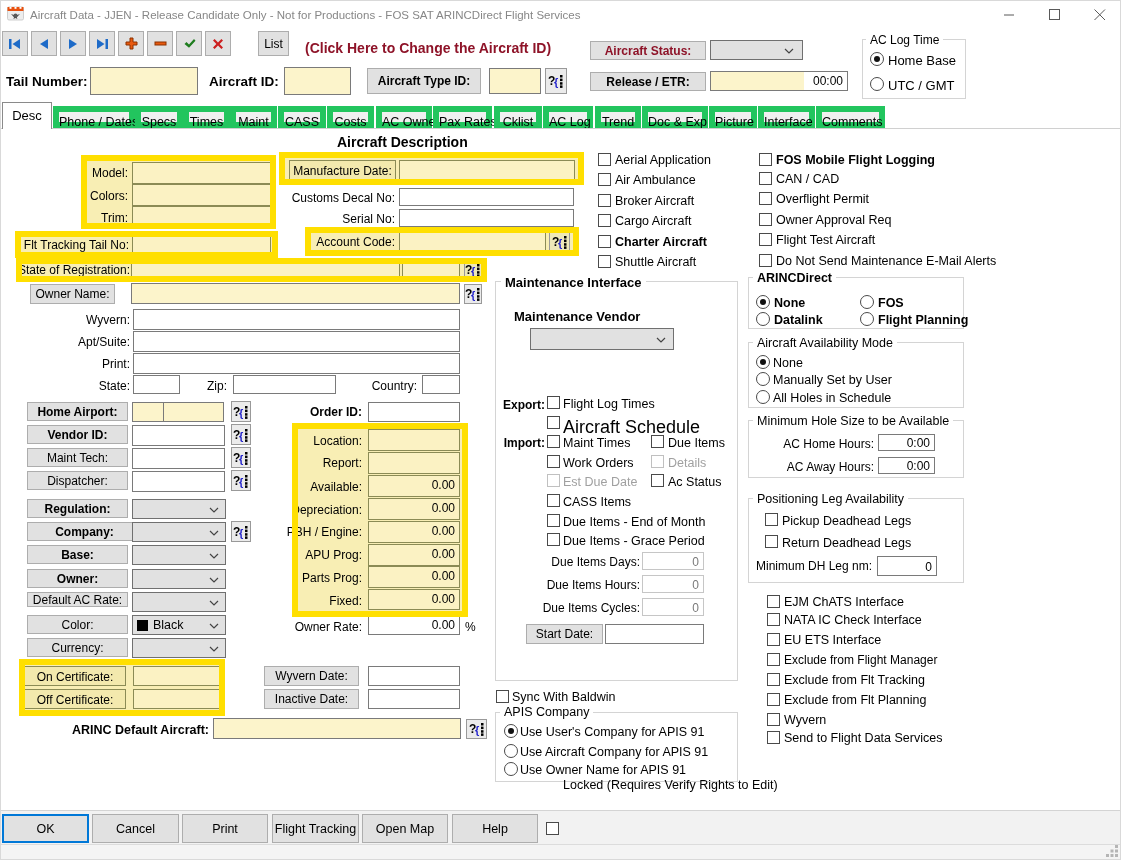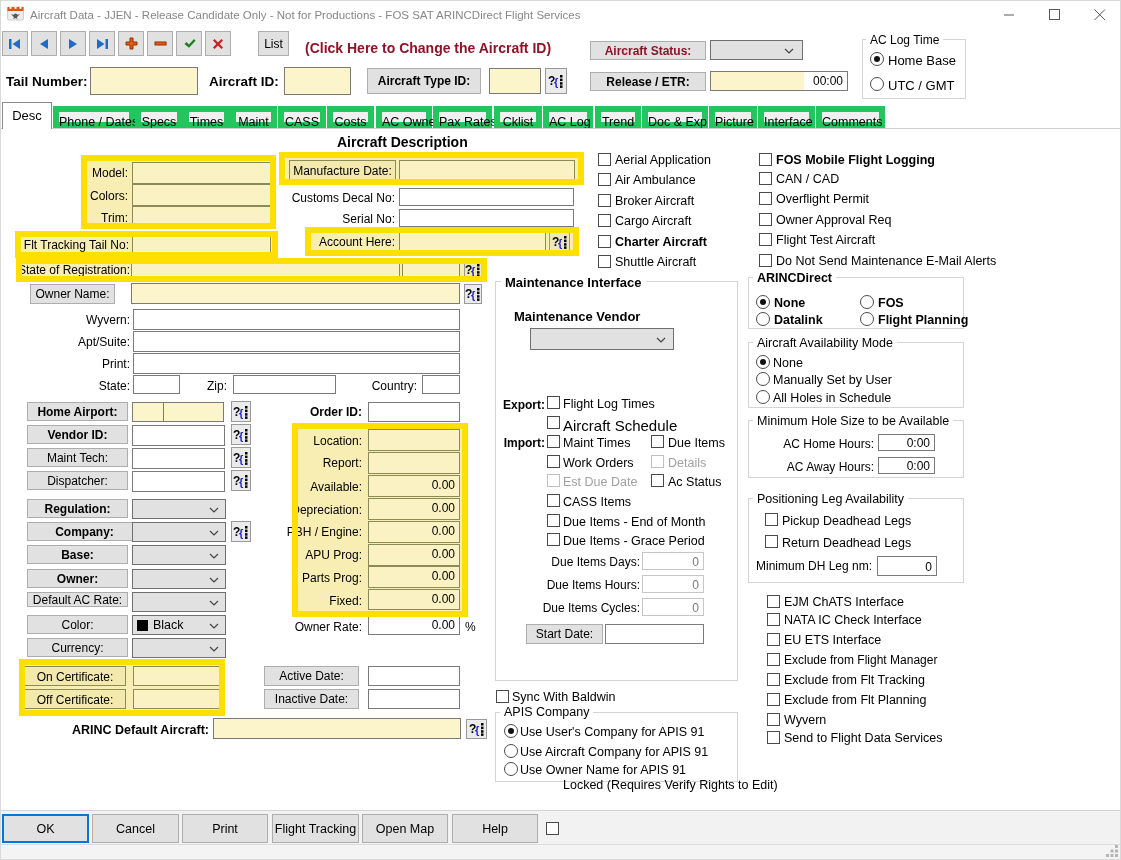--- a/index.html
+++ b/index.html
@@ -155,21 +155,21 @@
 <div class="lb" style="right:993px;top:211px">Trim:</div>
 <div class="ih" style="left:132px;top:206px;width:139px;height:22px"></div>
 <div class="lb" style="right:992px;top:238px">Flt Tracking Tail No:</div>
 <div class="ih" style="left:132px;top:235px;width:139px;height:19px"></div>
 <div class="ab" style="left:289px;top:160px;width:107px;height:21px;background:#f3e9ad;border:1px solid #8b8b55;box-sizing:border-box;text-align:center;font-size:12px;padding-top:3px">Manufacture Date:</div>
 <div class="ih" style="left:399px;top:160px;width:176px;height:21px"></div>
 <div class="lb" style="right:726px;top:191px">Customs Decal No:</div>
 <div class="in" style="left:399px;top:188px;width:175px;height:18px"></div>
 <div class="lb" style="right:726px;top:212px">Serial No:</div>
 <div class="in" style="left:399px;top:209px;width:175px;height:18px"></div>
-<div class="lb" style="right:726px;top:235px">Account Here:</div>
+<div class="lb" style="right:726px;top:235px">Account Code:</div>
 <div class="ih" style="left:399px;top:231px;width:147px;height:21px"></div>
 <div class="q" style="left:549px;top:231px;width:21px;height:21px;background:#eee8b8">
     <svg width="16" height="14" viewBox="0 0 16 14">
       <text x="0" y="11" font-size="12" font-weight="bold" font-family="Liberation Sans">?</text>
       <text x="6" y="11.5" font-size="11" font-weight="bold" fill="#2222cc" font-family="Liberation Sans">{</text>
       <rect x="12" y="1" width="2.5" height="2.5"></rect>
       <rect x="12" y="4.6" width="2.5" height="2.5"></rect>
       <rect x="12" y="8.2" width="2.5" height="2.5"></rect>
       <rect x="12" y="11.4" width="2.5" height="2.5"></rect>
     </svg>
@@ -339,21 +339,21 @@
 <div class="lb" style="right:759px;top:620px">Owner Rate:</div>
 <div class="in" style="left:368px;top:615px;width:92px;height:20px">
     <span class="num">0.00</span>
   </div>
 <div class="lb" style="left:465px;top:620px">%</div>
 
 <div class="ab" style="left:24px;top:666px;width:102px;height:20px;background:#f3e9ad;border:1px solid #8b8b55;box-sizing:border-box;text-align:center;font-size:12px;padding-top:3px">On Certificate:</div>
 <div class="ih" style="left:133px;top:666px;width:87px;height:20px"></div>
 <div class="ab" style="left:24px;top:689px;width:102px;height:20px;background:#f3e9ad;border:1px solid #8b8b55;box-sizing:border-box;text-align:center;font-size:12px;padding-top:3px">Off Certificate:</div>
 <div class="ih" style="left:133px;top:689px;width:87px;height:20px"></div>
-<div class="btn" style="left:264px;top:666px;width:95px;height:20px">Active Date:</div>
+<div class="btn" style="left:264px;top:666px;width:95px;height:20px">Wyvern Date:</div>
 <div class="in" style="left:368px;top:666px;width:92px;height:20px"></div>
 <div class="btn" style="left:264px;top:689px;width:95px;height:20px">Inactive Date:</div>
 <div class="in" style="left:368px;top:689px;width:92px;height:20px"></div>
 <div class="lb b" style="right:912px;top:723px;font-size:12.5px">ARINC Default Aircraft:</div>
 <div class="iny" style="left:213px;top:718px;width:248px;height:21px"></div>
 <div class="q" style="left:466px;top:719px;width:21px;height:20px">
     <svg width="16" height="14">
       <use href="#qi"></use>
     </svg>
   </div>
@@ -397,21 +397,21 @@
 <div class="lb b" style="left:514px;top:309px;font-size:13px">Maintenance Vendor</div>
 <div class="dd" style="left:530px;top:328px;width:144px;height:22px">
     <svg style="position:absolute;right:7px;top:8px" width="10" height="6">
       <use href="#ch"></use>
     </svg>
   </div>
 <div class="lb b" style="right:576px;top:398px">Export:</div>
 <div class="cb" style="left:547px;top:396px"></div>
 <div class="lb" style="left:563px;top:397px;font-size:12.5px">Flight Log Times</div>
 <div class="cb" style="left:547px;top:416px"></div>
-<div class="lb" style="left:563px;top:417px;font-size:15px">Aircraft Schedule</div>
+<div class="lb" style="left:563px;top:417px;font-size:18px">Aircraft Schedule</div>
 <div class="lb b" style="right:576px;top:436px">Import:</div>
 <div class="cb" style="left:547px;top:435px"></div>
 <div class="lb" style="left:563px;top:436px;font-size:12.5px">Maint Times</div>
 <div class="cb" style="left:651px;top:435px"></div>
 <div class="lb" style="left:668px;top:436px;font-size:12.5px">Due Items</div>
 <div class="cb" style="left:547px;top:455px"></div>
 <div class="lb" style="left:563px;top:456px;font-size:12.5px">Work Orders</div>
 <div class="cb cbd" style="left:651px;top:455px"></div>
 <div class="lb" style="left:668px;top:456px;font-size:12.5px;color:#a0a0a0">Details</div>
 <div class="cb cbd" style="left:547px;top:474px"></div>

